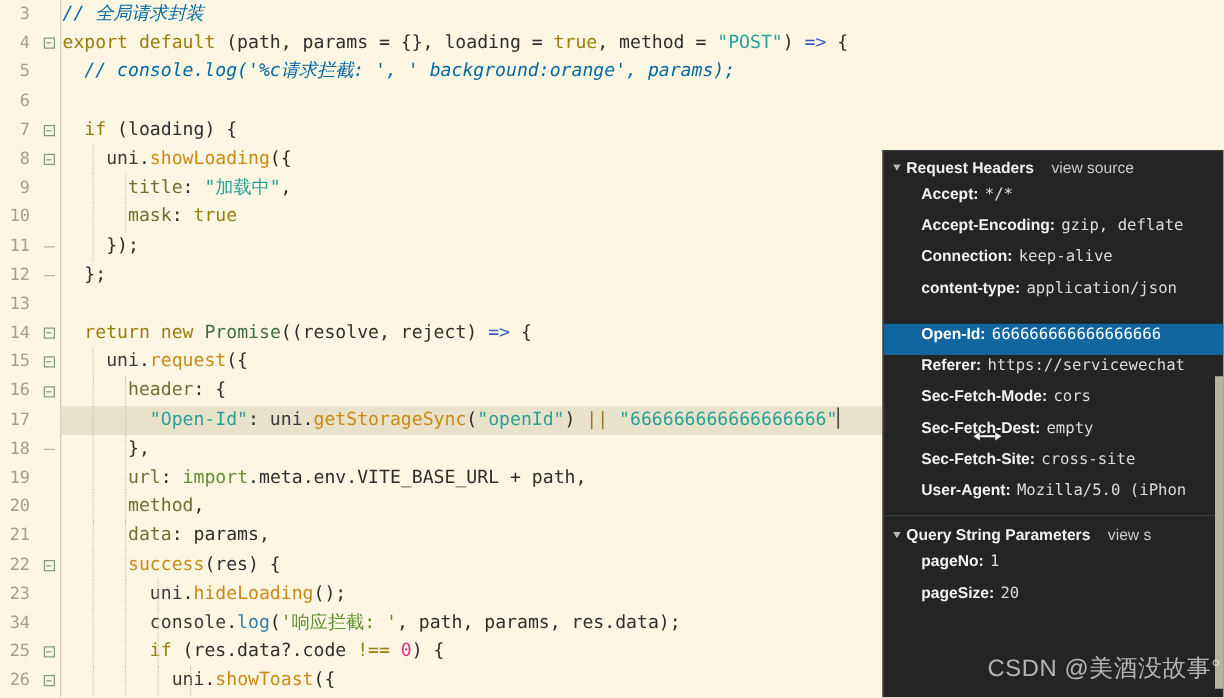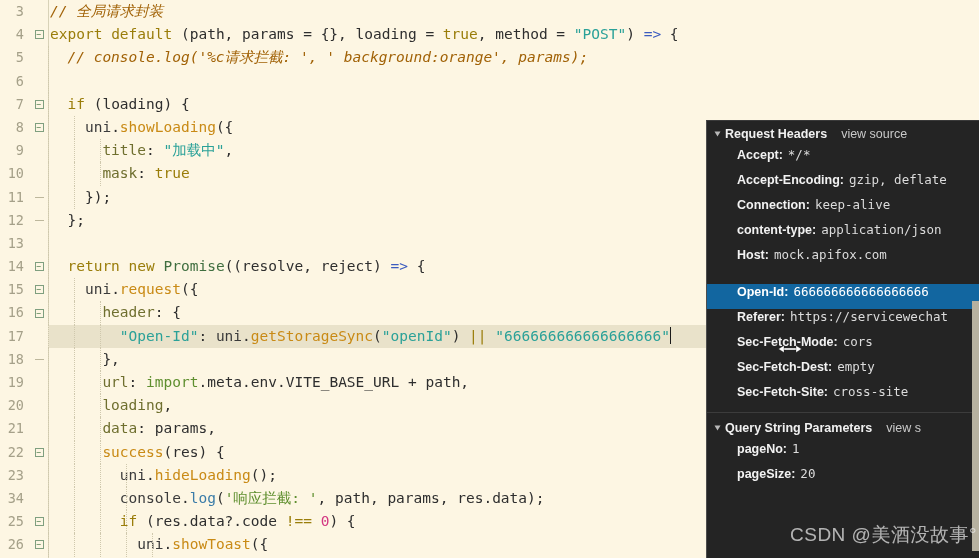--- a/index.html
+++ b/index.html
@@ -85,21 +85,21 @@
     border-left: 1px solid #d8d2b8;
   }
 
   
   .t-kw      { color: #9a7d0a; }
   .t-kw2     { color: #3f6e3f; text-align: right; }
   .t-fn      { color: #c98a15; }
   .t-str     { color: #2aa198; }
   .t-num     { color: #d33682; }
   .t-plain   { color: #2e2e2e; }
-  .t-comment { color: #a16207; font-style: italic; }
+  .t-comment { color: #0369a1; font-style: italic; }
   .t-prop    { color: #6f6f2f; }
   .t-arrow   { color: #3b5bbf; }
   .t-ident   { color: #3b3b3b; }
   .t-green   { color: #5f8f2f; }
   .t-blue    { color: #3a7ca8; text-align: right; }
 
   .caret {
     display: inline-block;
     width: 1.5px;
     height: 17px;
@@ -308,21 +308,21 @@
 
     <div class="code-line">
       <span class="gutter-num">19</span>
       <span class="fold"></span>
       <span class="line-body"><span class="guides"><i class="guide" style="left:0px"></i><i class="guide" style="left:26px"></i><i class="guide" style="left:52px"></i></span>      <span class="t-prop">url</span><span class="t-plain">: </span><span class="t-green">import</span><span class="t-plain">.meta.env.</span><span class="t-plain">VITE_BASE_URL</span><span class="t-plain"> + path,</span></span>
     </div>
 
     <div class="code-line">
       <span class="gutter-num">20</span>
       <span class="fold"></span>
-      <span class="line-body"><span class="guides"><i class="guide" style="left:0px"></i><i class="guide" style="left:26px"></i><i class="guide" style="left:52px"></i></span>      <span class="t-prop">loading</span><span class="t-plain">,</span></span>
+      <span class="line-body"><span class="guides"><i class="guide" style="left:0px"></i><i class="guide" style="left:26px"></i><i class="guide" style="left:52px"></i></span>      <span class="t-prop">method</span><span class="t-plain">,</span></span>
     </div>
 
     <div class="code-line">
       <span class="gutter-num">21</span>
       <span class="fold"></span>
       <span class="line-body"><span class="guides"><i class="guide" style="left:0px"></i><i class="guide" style="left:26px"></i><i class="guide" style="left:52px"></i></span>      <span class="t-prop">data</span><span class="t-plain">: params,</span></span>
     </div>
 
     <div class="code-line">
       <span class="gutter-num">22</span>
@@ -373,43 +373,43 @@
         <span class="dt-val">gzip, deflate</span>
       </div>
       <div class="dt-row">
         <span class="dt-key">Connection:</span>
         <span class="dt-val">keep-alive</span>
       </div>
       <div class="dt-row">
         <span class="dt-key">content-type:</span>
         <span class="dt-val">application/json</span>
       </div>
-      <div class="dt-row">
-        <span class="dt-key">Host:</span>
-        <span class="dt-val">mock.apifox.com</span>
-      </div>
       <div class="dt-row sel">
         <span class="dt-key">Open-Id:</span>
         <span class="dt-val">666666666666666666</span>
       </div>
       <div class="dt-row">
         <span class="dt-key">Referer:</span>
         <span class="dt-val">https://servicewechat</span>
       </div>
       <div class="dt-row">
         <span class="dt-key">Sec-Fetch-Mode:</span>
         <span class="dt-val">cors</span>
       </div>
       <div class="dt-row">
         <span class="dt-key">Sec-Fetch-Dest:</span>
         <span class="dt-val">empty</span>
       </div>
       <div class="dt-row">
         <span class="dt-key">Sec-Fetch-Site:</span>
         <span class="dt-val">cross-site</span>
+      </div>
+      <div class="dt-row">
+        <span class="dt-key">User-Agent:</span>
+        <span class="dt-val">Mozilla/5.0 (iPhon</span>
       </div>
 
       <div class="dt-divider"></div>
 
       <div class="dt-section-head">
         <span class="tri"></span>
         <span>Query String Parameters</span>
         <span class="dt-viewsource">view s</span>
       </div>
 

